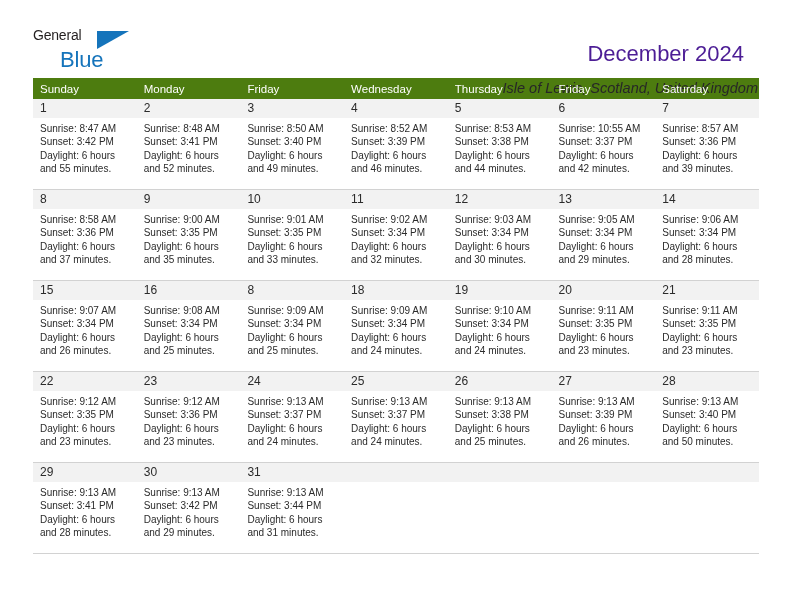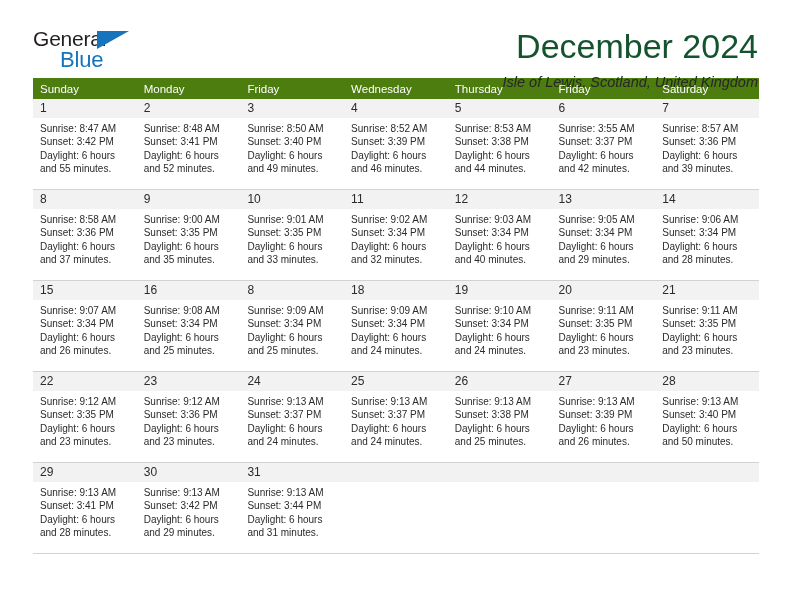--- a/index.html
+++ b/index.html
@@ -34,21 +34,21 @@
     position: relative;
     width: 112px;
     height: 46px;
     line-height: 1;
     user-select: none;
   }
   .logo-general {
     position: absolute;
     left: 0;
     top: 0;
-    font-size: 21px;
+    font-size: 14px;
     letter-spacing: -0.2px;
     color: #231f20;
     font-family: "Liberation Sans", sans-serif;
     text-align: right;
   }
   .logo-tri {
     position: absolute;
     left: 64px;
     top: 3px;
     width: 0;
@@ -63,25 +63,25 @@
     font-size: 22px;
     color: #1574bb;
     letter-spacing: -0.2px;
     font-family: "Liberation Sans", sans-serif;
   }
   .title-block {
     text-align: right;
     padding-right: 1px;
   }
   .cal-title {
-    font-size: 34px;
-    color: #14532d;
+    font-size: 22px;
+    color: #4c1d95;
     line-height: 1.08;
     font-weight: normal;
-    margin: 0;
+    margin: 14px;
     white-space: nowrap;
   }
   .cal-subtitle {
     font-size: 14.5px;
     color: #272727;
     margin-top: 9px;
     white-space: nowrap;
     font-style: italic;
   }
 
@@ -218,21 +218,21 @@
                 <div>Sunset: 3:38 PM</div>
                 <div>Daylight: 6 hours</div>
                 <div>and 44 minutes.</div>
               </div>
             </div>
           </td>
           <td>
             <div class="daycell">
               <div class="daynum">6</div>
               <div class="details">
-                <div>Sunrise: 3:55 AM</div>
+                <div>Sunrise: 10:55 AM</div>
                 <div>Sunset: 3:37 PM</div>
                 <div>Daylight: 6 hours</div>
                 <div>and 42 minutes.</div>
               </div>
             </div>
           </td>
           <td>
             <div class="daycell">
               <div class="daynum">7</div>
               <div class="details">
@@ -289,21 +289,21 @@
               </div>
             </div>
           </td>
           <td>
             <div class="daycell">
               <div class="daynum">12</div>
               <div class="details">
                 <div>Sunrise: 9:03 AM</div>
                 <div>Sunset: 3:34 PM</div>
                 <div>Daylight: 6 hours</div>
-                <div>and 40 minutes.</div>
+                <div>and 30 minutes.</div>
               </div>
             </div>
           </td>
           <td>
             <div class="daycell">
               <div class="daynum">13</div>
               <div class="details">
                 <div>Sunrise: 9:05 AM</div>
                 <div>Sunset: 3:34 PM</div>
                 <div>Daylight: 6 hours</div>

